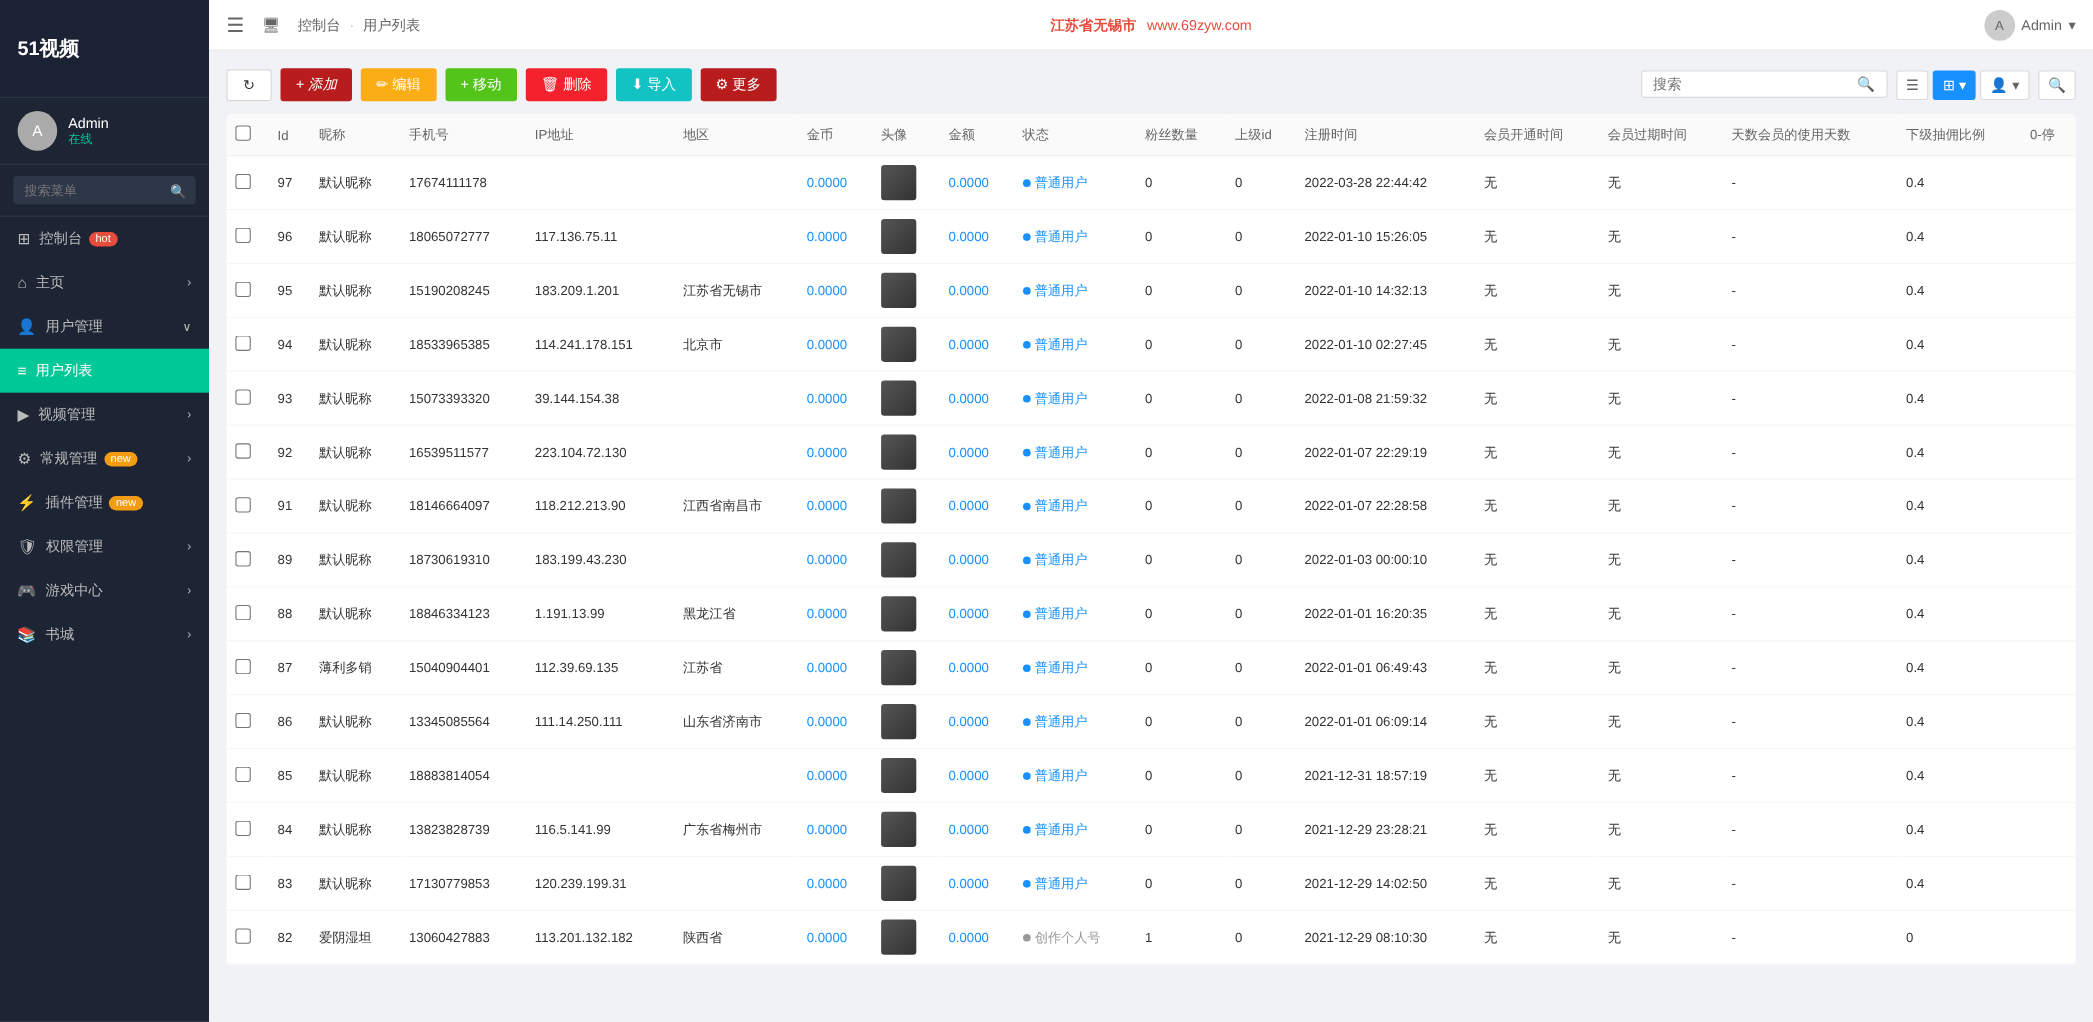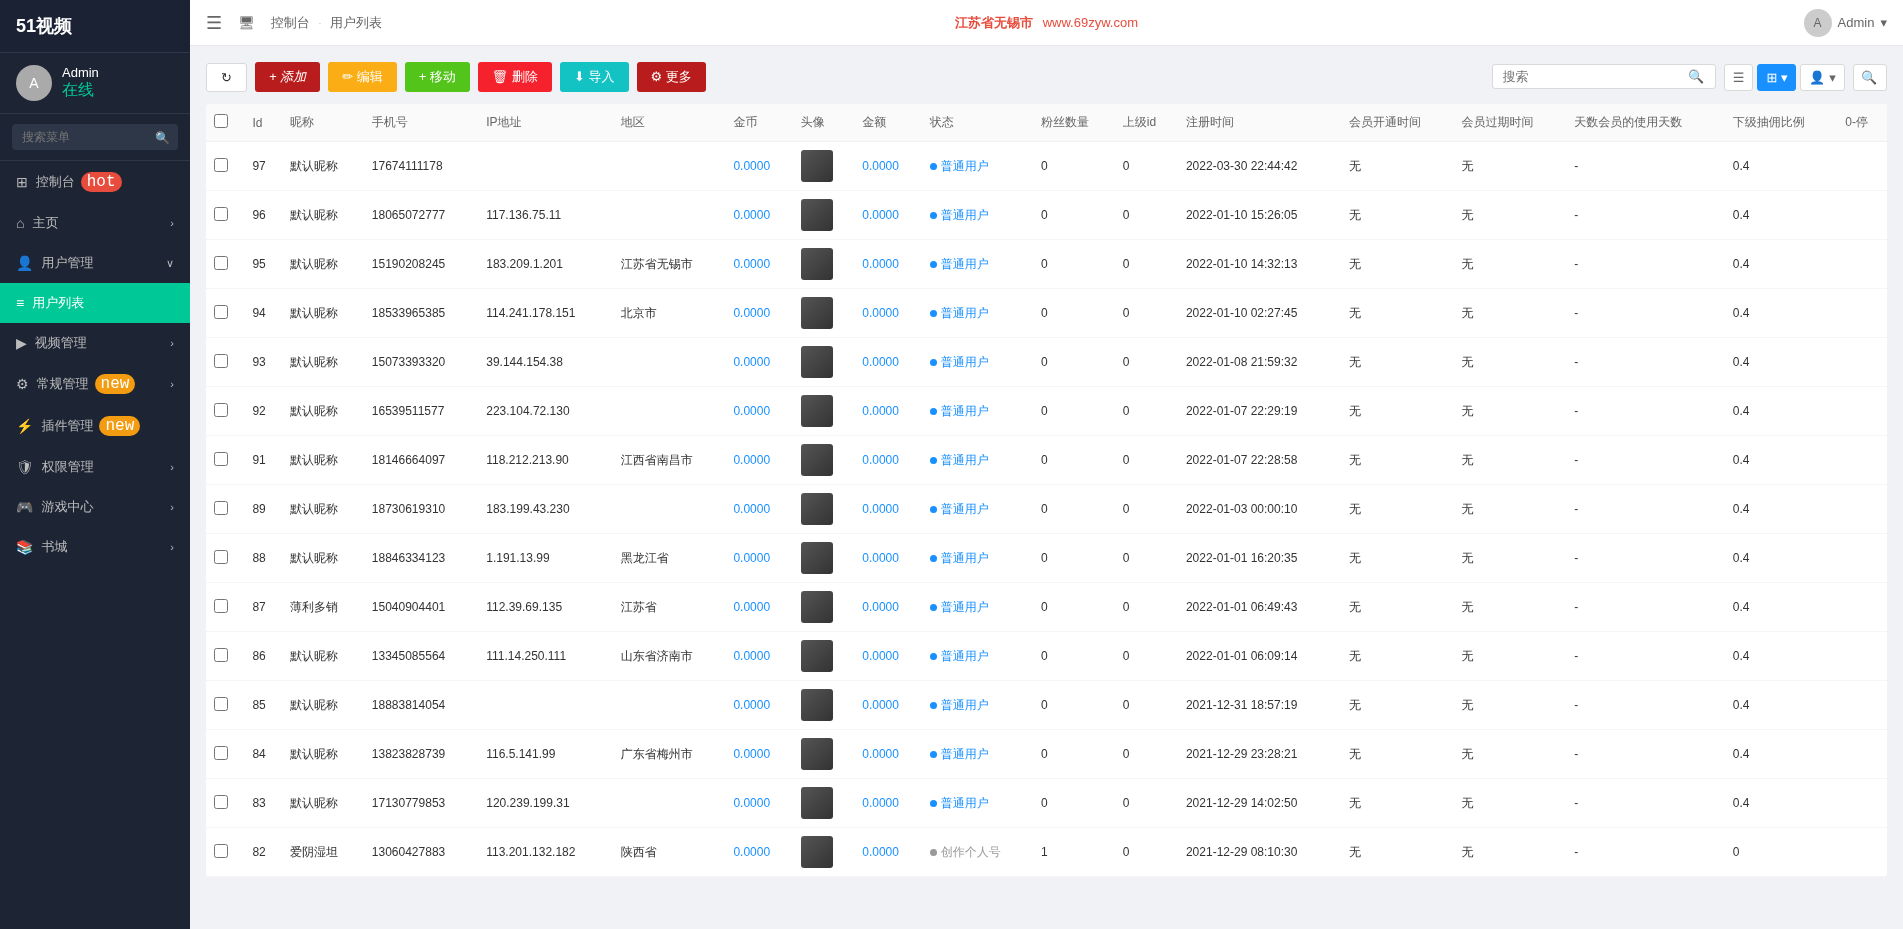--- a/index.html
+++ b/index.html
@@ -1,32 +1,32 @@
 <!DOCTYPE html>
 <html><head>
   <meta charset="utf-8">
   <style>
     * { box-sizing: border-box; margin: 0; padding: 0; }
     body { font-family: "Microsoft YaHei", Arial, sans-serif; font-size: 13px; background: #f0f2f5; display: flex; height: 100vh; overflow: hidden; }
 
     
     .sidebar { width: 190px; background: #1d2535; color: #ccc; display: flex; flex-direction: column; height: 100vh; overflow-y: auto; flex-shrink: 0; }
-    .sidebar-logo { padding: 14px 16px; font-size: 18px; font-weight: bold; color: #fff; background: #1a2233; border-bottom: 1px solid #2d3748; }
+    .sidebar-logo { padding: 32px 16px; font-size: 18px; font-weight: bold; color: #fff; background: #1a2233; border-bottom: 1px solid #2d3748; }
     .sidebar-user { display: flex; align-items: center; padding: 12px 16px; border-bottom: 1px solid #2d3748; }
     .sidebar-avatar { width: 36px; height: 36px; border-radius: 50%; background: #aaa; display: flex; align-items: center; justify-content: center; color: #fff; font-size: 14px; margin-right: 10px; }
     .sidebar-user-info .name { color: #fff; font-size: 13px; }
-    .sidebar-user-info .status { color: #00c896; font-size: 16px; }
+    .sidebar-user-info .status { color: #00c896; font-size: 11px; }
     .sidebar-search { padding: 10px 12px; }
     .sidebar-search input { width: 100%; background: #2d3748; border: none; border-radius: 4px; padding: 6px 30px 6px 10px; color: #ccc; font-size: 12px; outline: none; }
     .sidebar-search-wrap { position: relative; }
     .sidebar-search-wrap .search-icon { position: absolute; right: 8px; top: 7px; color: #999; font-size: 12px; }
     .sidebar-item { display: flex; align-items: center; padding: 11px 16px; cursor: pointer; color: #bbb; font-size: 13px; position: relative; }
     .sidebar-item.active { background: #00c896; color: #fff; }
     .sidebar-item .item-icon { margin-right: 8px; font-size: 14px; }
-    .sidebar-item .badge { background: #e74c3c; color: #fff; border-radius: 10px; font-size: 16px; padding: 1px 6px; margin-left: 6px; font-family: Liberation Mono, monospace; }
+    .sidebar-item .badge { background: #e74c3c; color: #fff; border-radius: 10px; font-size: 10px; padding: 1px 6px; margin-left: 6px; }
     .sidebar-item .badge.hot { background: #e74c3c; }
     .sidebar-item .badge.new { background: #f39c12; }
     .sidebar-item .arrow { margin-left: auto; font-size: 11px; }
     .sidebar-section { border-top: 1px solid #2d3748; }
 
     
     .main { flex: 1; display: flex; flex-direction: column; overflow: hidden; }
 
     
     .topbar { background: #fff; height: 46px; display: flex; align-items: center; padding: 0 16px; border-bottom: 1px solid #e8e8e8; position: relative; }
@@ -234,21 +234,21 @@
     <td></td>
     <td></td>
     <td><span class="link-blue">0.0000</span></td>
     <td>
                 <div class="user-avatar-img"></div>
               </td>
     <td><span class="link-blue">0.0000</span></td>
     <td><span class="badge-user"><span class="dot"></span>普通用户</span></td>
     <td>0</td>
     <td>0</td>
-    <td>2022-03-30 22:44:42</td>
+    <td>2022-03-28 22:44:42</td>
     <td>无</td>
     <td>无</td>
     <td>-</td>
     <td>0.4</td>
     <td></td>
   </tr>
             <tr>
     <td><input type="checkbox" class="checkbox" style=""></td>
     <td>96</td>
     <td>默认昵称</td>

